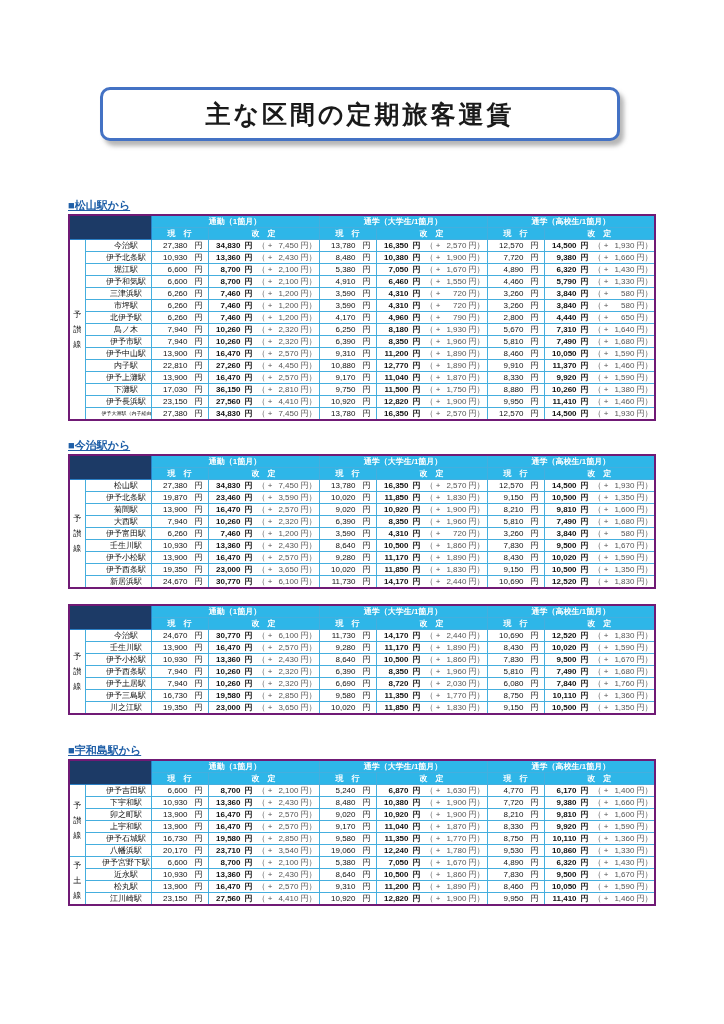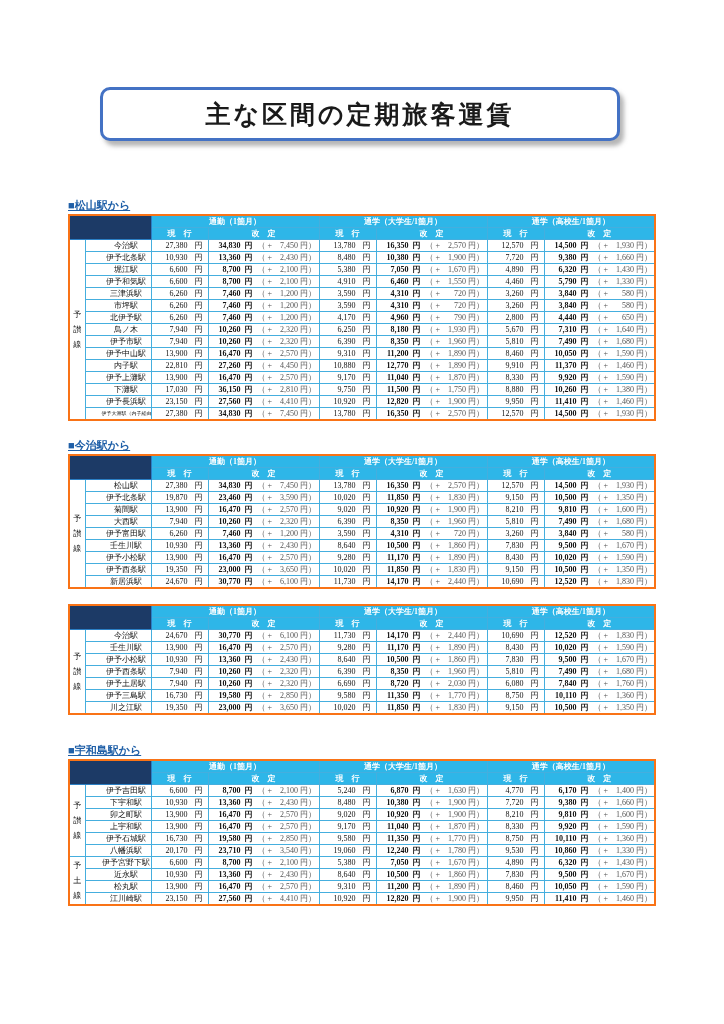--- a/index.html
+++ b/index.html
@@ -20,21 +20,21 @@
   
   #sections{position:absolute;left:68px;top:188px;width:590px;margin-top:8px;}
   .section + .section{margin-top:15px;}
   .section:nth-child(4){margin-top:26px;}
   .section-heading{
     font-size:11px;font-weight:bold;color:#2060a8;text-decoration:underline;
     margin:0 0 3px 0;display:inline-block;
   }
   .section-heading-wrap{line-height:1;}
   
-  table.fare-table{border-collapse:collapse;table-layout:fixed;width:588px;border:2px solid #f97316;font-family:Liberation Serif, serif;}
+  table.fare-table{border-collapse:collapse;table-layout:fixed;width:588px;border:2px solid #701a75;}
   .fare-table td,.fare-table th{
     border:1px solid #45aede;height:11px;padding:0;margin:0;
     font-size:8px;font-weight:normal;overflow:hidden;white-space:nowrap;line-height:11px;
   }
   .fare-table th.group-h{background:#2eb6e8;color:#fff;font-weight:bold;text-align:center;}
   .fare-table th.sub{background:#2eb6e8;color:#fff;font-weight:bold;text-align:center;}
   .fare-table td.corner{background:#1c3a66;border-color:#2b7fc4;}
   .fare-table td.station{text-align:center;padding-left:16px;}
   .fare-table td.station.small{font-size:5px;}
   .fare-table td.line-label{text-align:center;vertical-align:middle;line-height:1.9;}

